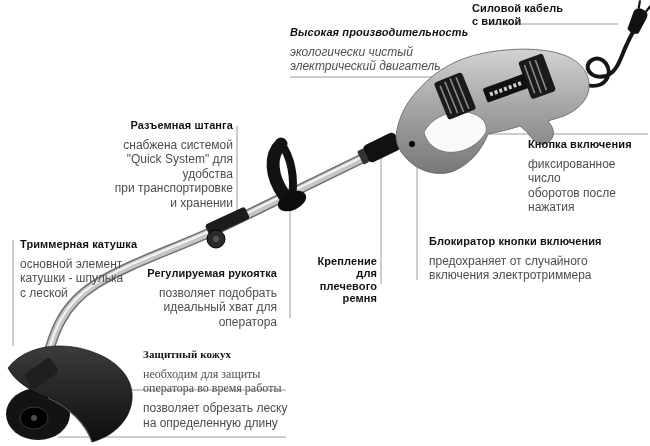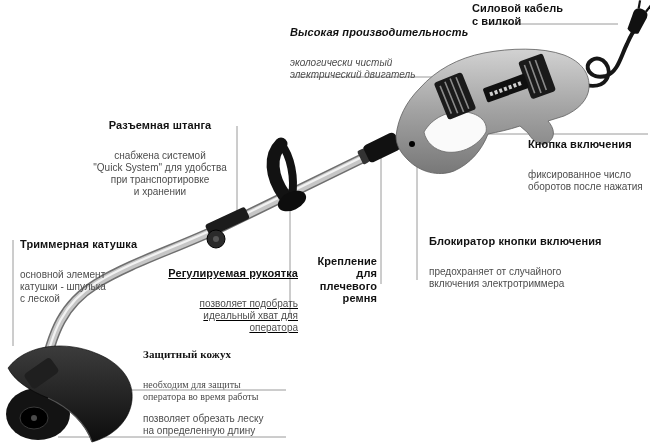--- a/index.html
+++ b/index.html
@@ -8,34 +8,34 @@
     font-family:"Liberation Sans","DejaVu Sans",sans-serif;
   }
   #stage{position:absolute;left:0;top:0;width:650px;height:446px;}
   svg.fig{position:absolute;left:0;top:0;}
   .label{position:absolute;z-index:5;}
   .label .lt{
     display:block;font-size:11px;font-weight:bold;color:#121212;
     line-height:1.14;white-space:pre-line;letter-spacing:0.1px;
   }
   .label .ld{
-    display:block;font-size:10px;color:#4d4d4d;line-height:1.22;
-    white-space:pre-line;margin-top:18px;
+    display:block;font-size:12px;color:#4d4d4d;line-height:1.22;
+    white-space:pre-line;margin-top:6px;
   }
   .ra{text-align:right;}
   
   .lb-cable   {left:472px;top:2px;width:150px;}
   .lb-perf    {left:290px;top:26px;width:190px;font-style:italic;}
-  .lb-shaft   {left:87px;top:119px;width:146px;text-align:center;}
+  .lb-shaft   {left:87px;top:119px;width:146px;}
   .lb-button  {left:528px;top:138px;width:122px;}
   .lb-spool   {left:20px;top:238px;width:128px;}
   .lb-strap   {left:297px;top:227px;width:80px;}
   .lb-strap .lt{line-height:1.12;margin-top:28px;}
   .lb-lock    {left:429px;top:235px;width:224px;}
-  .lb-handle  {left:156px;top:267px;width:142px;text-decoration:underline;}
+  .lb-handle  {left:135px;top:267px;width:142px;}
   .lb-guard   {left:143px;top:348px;width:150px;font-family:Liberation Serif, serif;}
   .lb-cutter  {left:143px;top:395px;width:160px;}
 </style>
 </head>
 <body>
 
 <div id="stage">
 
   <svg class="fig" width="650" height="446" viewBox="0 0 650 446">
     <defs>

